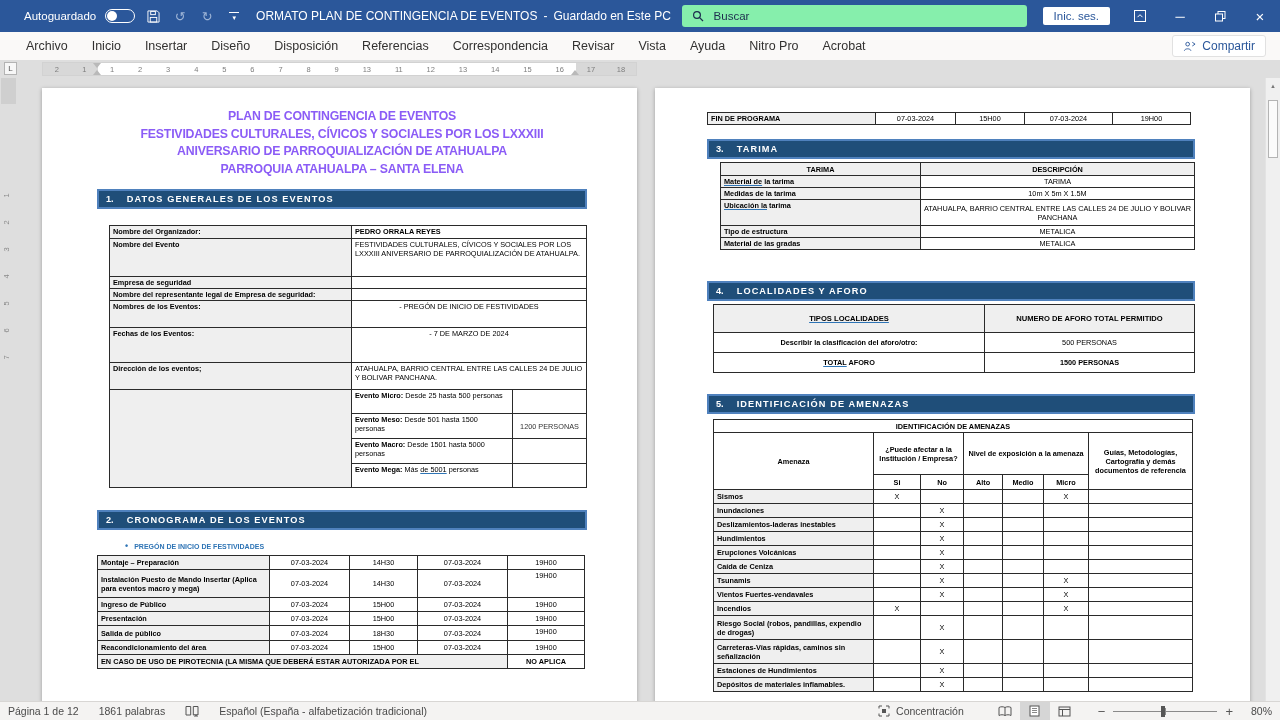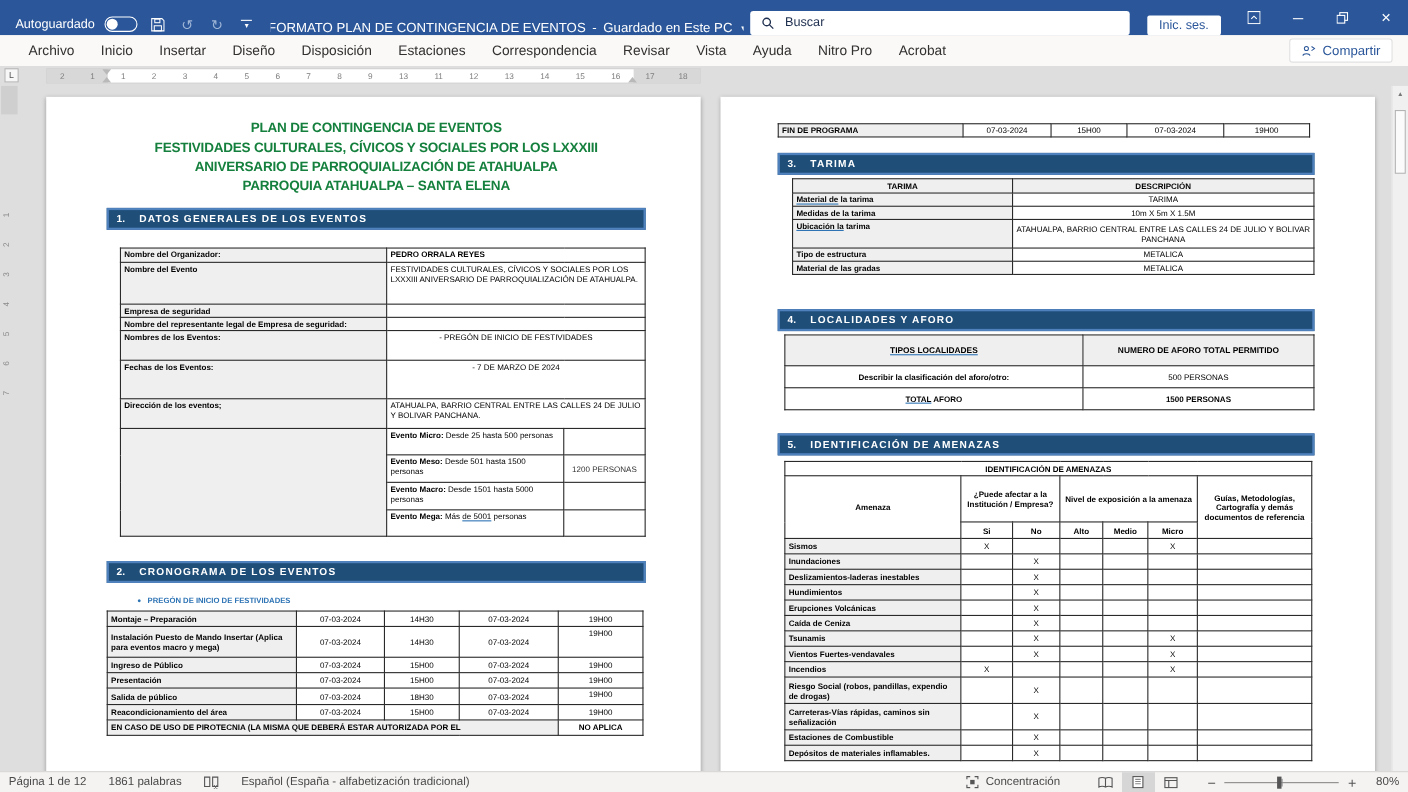--- a/index.html
+++ b/index.html
@@ -1,30 +1,30 @@
 <!DOCTYPE html>
 <html><head>
 <meta charset="utf-8">
 <style>
   *{margin:0;padding:0;box-sizing:border-box}
   html,body{width:1280px;height:720px;overflow:hidden}
   body{font-family:"Liberation Sans",sans-serif;background:#dedede;position:relative}
 
   
-  .titlebar{height:32px;background:#2b579a;display:flex;align-items:flex-end;color:#fff;padding-left:14px}
+  .titlebar{height:32px;background:#2b579a;display:flex;align-items:center;color:#fff;padding-left:24px}
   .tb-left{display:flex;align-items:center;gap:9px;width:232px;flex:0 0 auto}
   .tb-autosave{font-size:11.5px}
   .toggle{width:30px;height:14px;border:1px solid #fff;border-radius:8px;display:inline-flex;align-items:center;padding:1px;cursor:pointer}
   .knob{width:10px;height:10px;border-radius:50%;background:#fff}
   .tbi{display:inline-flex;align-items:center;justify-content:center;width:18px;height:20px}
   .dim{color:#9db4d6;font-size:13px}
   .qat{border-top:1px solid #fff;font-size:7px;line-height:7px;padding-top:1px;width:10px;text-align:center}
   .tb-title{flex:1;display:flex;align-items:center;justify-content:center;font-size:12px;gap:6px;white-space:nowrap;overflow:hidden}
   .tb-caret{font-size:8px;margin-left:2px}
-  .tb-search{flex:0 0 345px;height:22px;background:#ffffff;border-radius:3px;display:flex;align-items:center;gap:10px;padding:0 10px;color:#1d2d4e;font-size:11.5px;margin:0 6px;cursor:text}
+  .tb-search{flex:0 0 345px;height:22px;background:#86efac;border-radius:3px;display:flex;align-items:center;gap:10px;padding:0 10px;color:#1d2d4e;font-size:11.5px;margin:0 6px;cursor:text}
   .tb-signin{flex:0 0 auto;background:#fff;color:#2b579a;font-size:11.5px;border:none;border-radius:2px;padding:3px 11px;margin:0 10px;font-family:inherit;cursor:pointer}
   .tb-ctrls{display:flex;flex:0 0 auto}
   .wbtn{width:40px;height:32px;display:flex;align-items:center;justify-content:center;font-size:13px;cursor:pointer}
 
   
   .menubar{height:28px;background:#faf9f8;display:flex;align-items:center;padding:0 14px;font-size:12.5px;color:#323130}
   .mtab{padding:5px 12px;cursor:pointer;white-space:nowrap}
   .mspacer{flex:1}
   .share-btn{display:flex;align-items:center;gap:6px;color:#2b579a;background:#fff;border:1px solid #e1e1e1;border-radius:3px;padding:3px 10px;font-size:12px;cursor:pointer}
 
@@ -41,21 +41,21 @@
   .tri-r{position:absolute;right:-3px;bottom:0;width:0;height:0;border-left:4px solid transparent;border-right:4px solid transparent;border-bottom:5px solid #b9b9b9}
 
   
   .docarea{position:absolute;top:78px;left:0;right:0;bottom:19px;background:#dedede;overflow:hidden}
   .vruler{position:absolute;left:0;top:0;width:18px;bottom:0;font-size:7.5px;color:#8a8a8a}
   .vr-top{position:absolute;left:1px;top:0;width:15px;height:26px;background:#cfcfcf}
   .vn{position:absolute;left:4px;transform:rotate(-90deg)}
   .page{position:absolute;top:10px;width:595px;height:620px;background:#fff;box-shadow:0 1px 4px rgba(0,0,0,.3);overflow:hidden}
   .p1{left:42px;padding:20px 50px 0 55px}
   .p2{left:655px;padding:24px 55px 0 52px}
-  .doctitle{font-weight:700;font-size:12.3px;line-height:17.5px;text-align:center;color:#15803d;letter-spacing:-.2px}
+  .doctitle{font-weight:700;font-size:12.3px;line-height:17.5px;text-align:center;color:#8b5cf6;letter-spacing:-.2px}
 
   .band{margin-top:11px;height:20px;background:#1f4e79;border:2px solid #4f81bd;display:flex;align-items:center;color:#fff;font-weight:700;font-size:9.2px;letter-spacing:1.1px;padding-left:7px;white-space:nowrap;overflow:hidden}
   .band .num{margin-right:13px;letter-spacing:0}
 
   table.t{border-collapse:collapse;table-layout:fixed}
   .t td{border:1px solid #2a2a2a;padding:1px 3px;font-size:7.3px;line-height:9px;vertical-align:top;overflow:hidden}
   .lbl{background:#efefef;font-weight:700}
   .c{text-align:center}
   .b{font-weight:700}
   .vm{vertical-align:middle!important}
@@ -147,21 +147,21 @@
     <span class="wbtn" style="font-size:15px">×</span>
   </div>
 </div>
 
 <div class="menubar">
   <span class="mtab">Archivo</span>
   <span class="mtab">Inicio</span>
   <span class="mtab">Insertar</span>
   <span class="mtab">Diseño</span>
   <span class="mtab">Disposición</span>
-  <span class="mtab">Estaciones</span>
+  <span class="mtab">Referencias</span>
   <span class="mtab">Correspondencia</span>
   <span class="mtab">Revisar</span>
   <span class="mtab">Vista</span>
   <span class="mtab">Ayuda</span>
   <span class="mtab">Nitro Pro</span>
   <span class="mtab">Acrobat</span>
   <span class="mspacer"></span>
   <span class="share-btn">
     <span style="display:inline-flex">
       <svg width="13" height="12" viewBox="0 0 14 12">
@@ -568,21 +568,21 @@
       <tr>
             <td class="lbl vm" style="height:24px">Carreteras-Vías rápidas, caminos sin señalización</td>
             <td class="c vm"></td>
             <td class="c vm">X</td>
             <td class="c vm"></td>
             <td class="c vm"></td>
             <td class="c vm"></td>
             <td></td>
           </tr>
       <tr>
-            <td class="lbl vm" style="height:14px">Estaciones de Combustible</td>
+            <td class="lbl vm" style="height:14px">Estaciones de Hundimientos</td>
             <td class="c vm"></td>
             <td class="c vm">X</td>
             <td class="c vm"></td>
             <td class="c vm"></td>
             <td class="c vm"></td>
             <td></td>
           </tr>
       <tr>
             <td class="lbl vm" style="height:14px">Depósitos de materiales inflamables.</td>
             <td class="c vm"></td>

